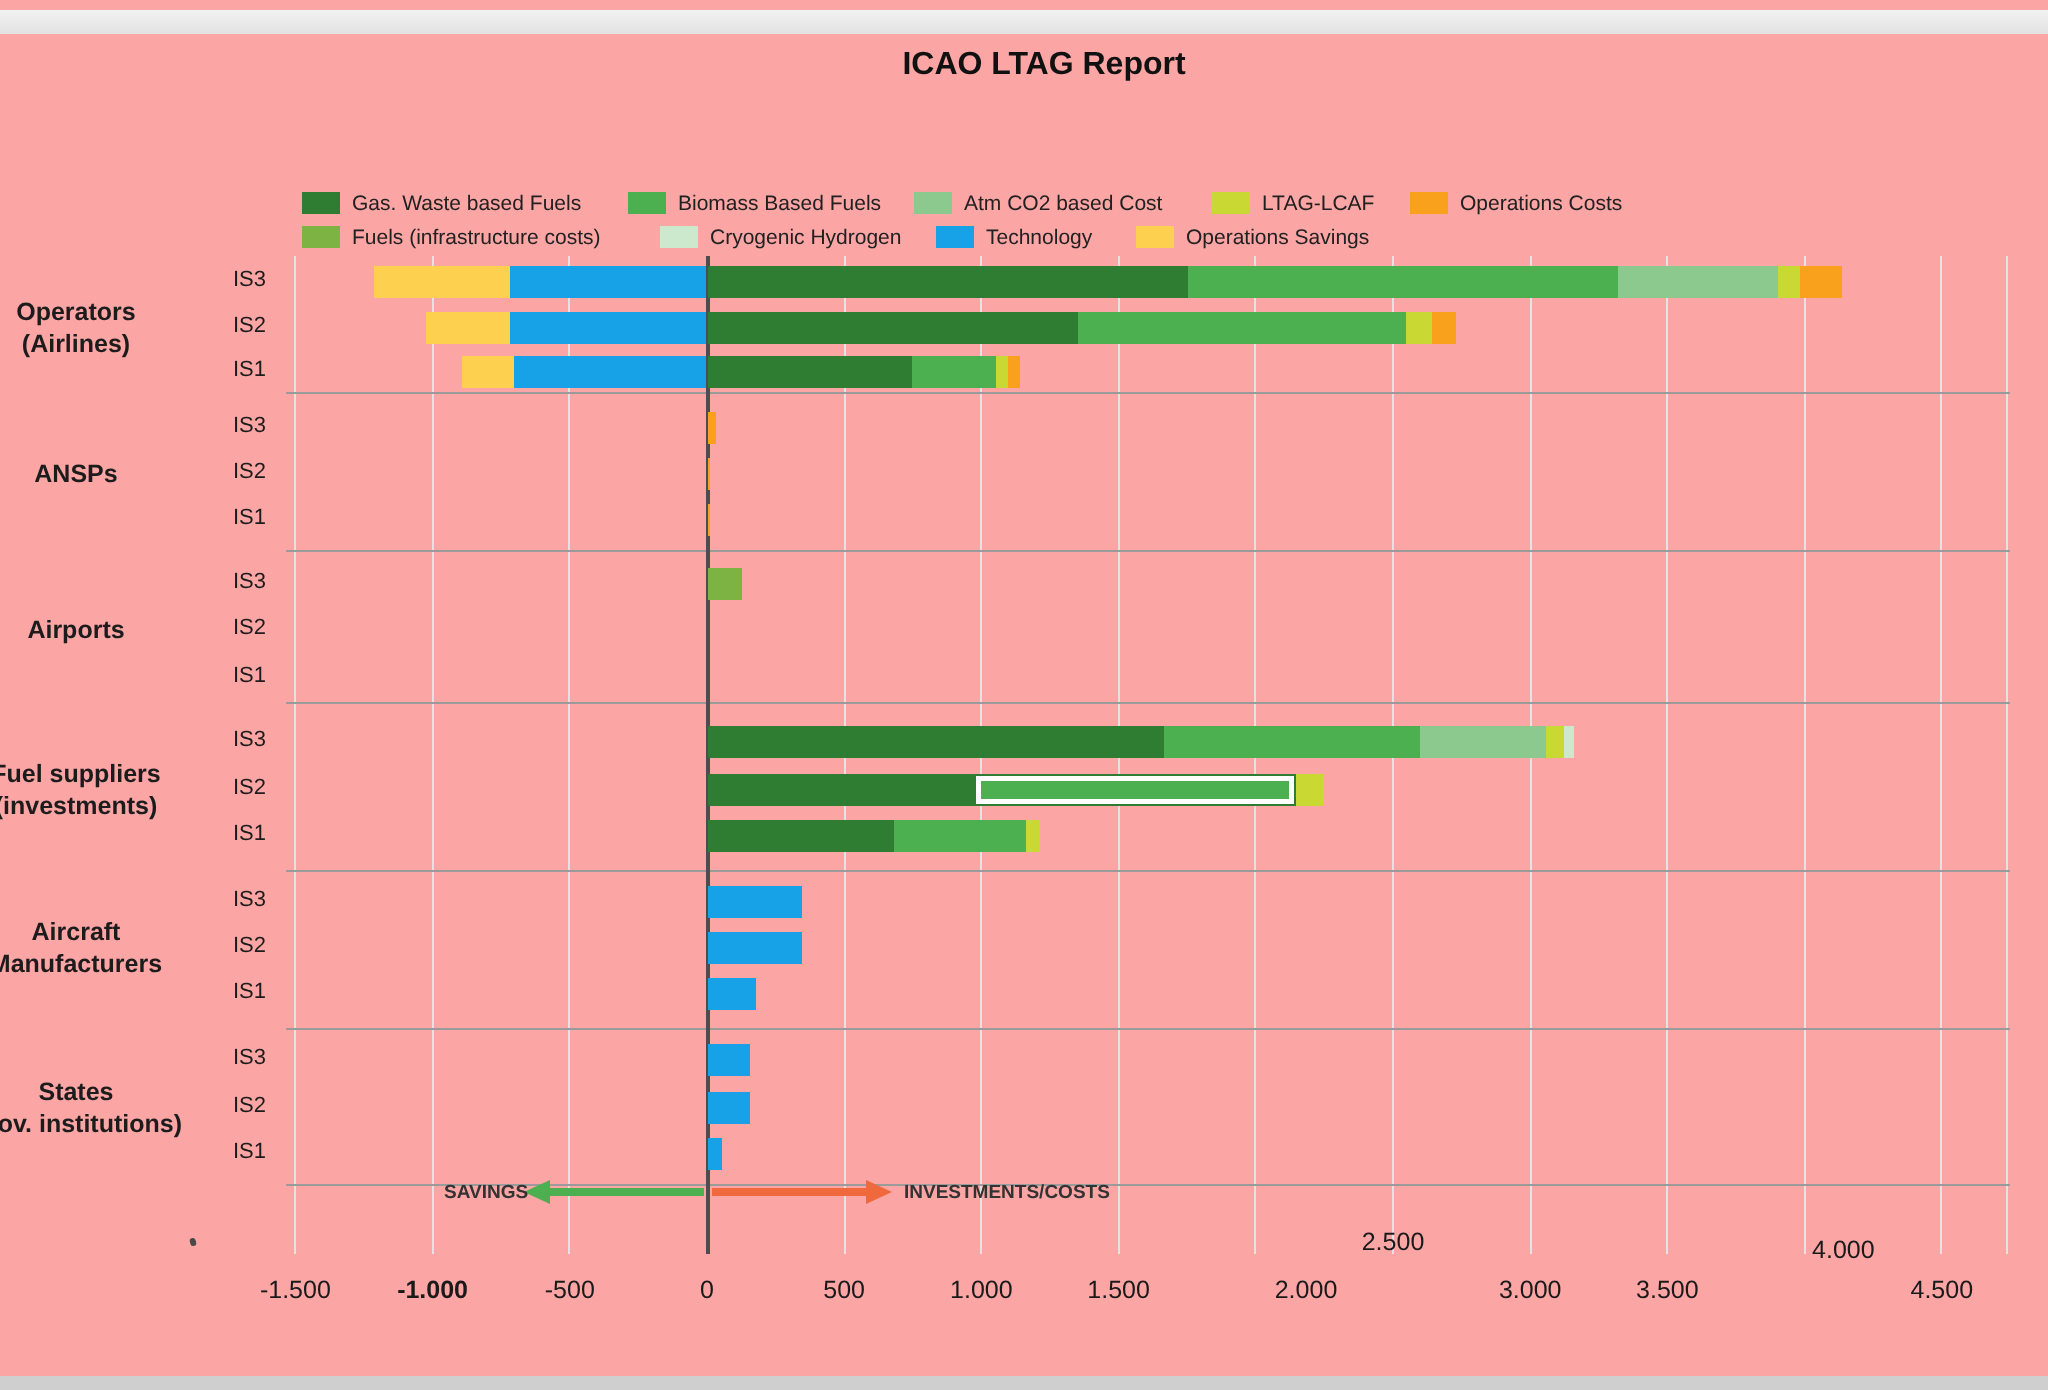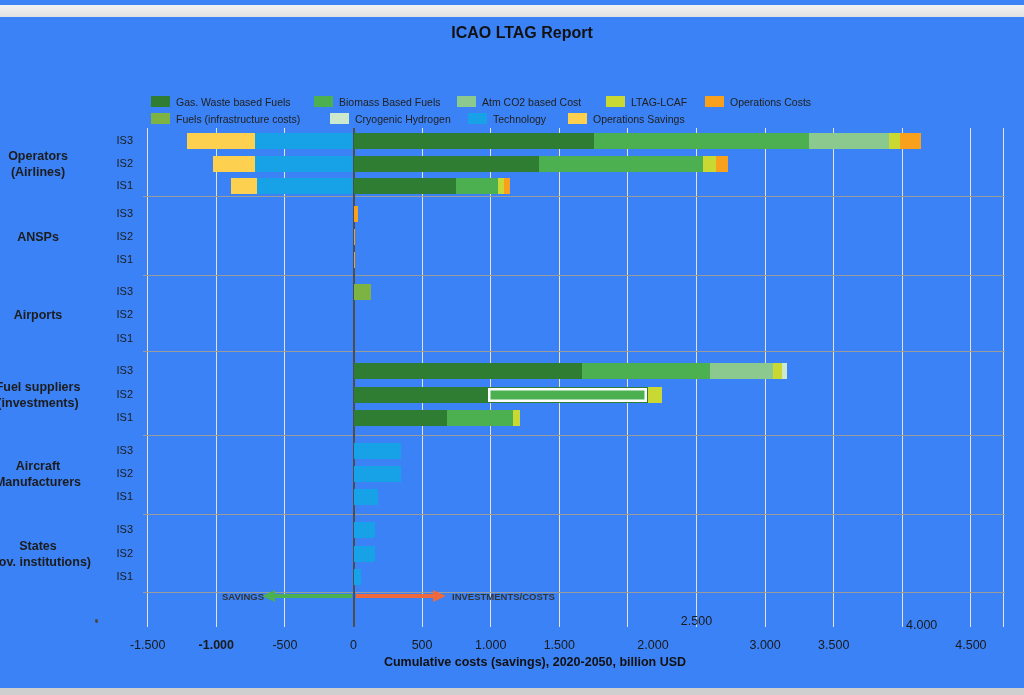--- a/index.html
+++ b/index.html
@@ -1,16 +1,16 @@
 <!DOCTYPE html>
 <html><head>
 <meta charset="utf-8">
 <style>
   html,body{margin:0;padding:0;background:#ffffff;}
-  .canvas{position:relative;width:1024px;height:695px;background:#3b82f6;overflow:hidden;
+  .canvas{position:relative;width:1024px;height:695px;background:#fca5a5;overflow:hidden;
           font-family:"Liberation Sans",sans-serif;-webkit-font-smoothing:antialiased;}
   .top-strip{position:absolute;left:0;top:5px;width:1024px;height:12px;
              background:linear-gradient(#f1f1f1,#e2e2e2);}
   .bottom-strip{position:absolute;left:0;bottom:0;width:1024px;height:7px;background:#cfcfcf;}
   .title{position:absolute;left:20px;top:24px;width:1004px;text-align:center;
          font-size:16px;font-weight:bold;color:#111;}
   .subtitle{position:absolute;left:20px;top:46px;width:1004px;text-align:center;
          font-size:16px;font-weight:bold;color:#111;}
   .legend-item{position:absolute;height:12px;}
   .legend-swatch{position:absolute;left:0;top:0;width:19px;height:11px;}
@@ -195,16 +195,15 @@
       <div class="tick-label" style="left: 387.1px; top: 638px;">500</div>
       <div class="tick-label" style="left: 455.7px; top: 638px;">1.000</div>
       <div class="tick-label" style="left: 524.3px; top: 638px;">1.500</div>
       <div class="tick-label" style="left: 618px; top: 638px;">2.000</div>
       <div class="tick-label" style="left: 661.5px; top: 614px;">2.500</div>
       <div class="tick-label" style="left: 730.1px; top: 638px;">3.000</div>
       <div class="tick-label" style="left: 798.7px; top: 638px;">3.500</div>
       <div class="tick-label" style="left: 867.3px; top: 618px; text-align: right;">4.000</div>
       <div class="tick-label" style="left: 935.9px; top: 638px;">4.500</div>
     </div>
-  <div class="axis-title" style="left:185px;top:655px;width:700px;">Cumulative costs (savings), 2020-2050, billion USD</div>
   <div class="stray-dot" style="left:95px;top:619px;"></div>
   <div class="bottom-strip"></div>
 </div>
 
 </body></html>

